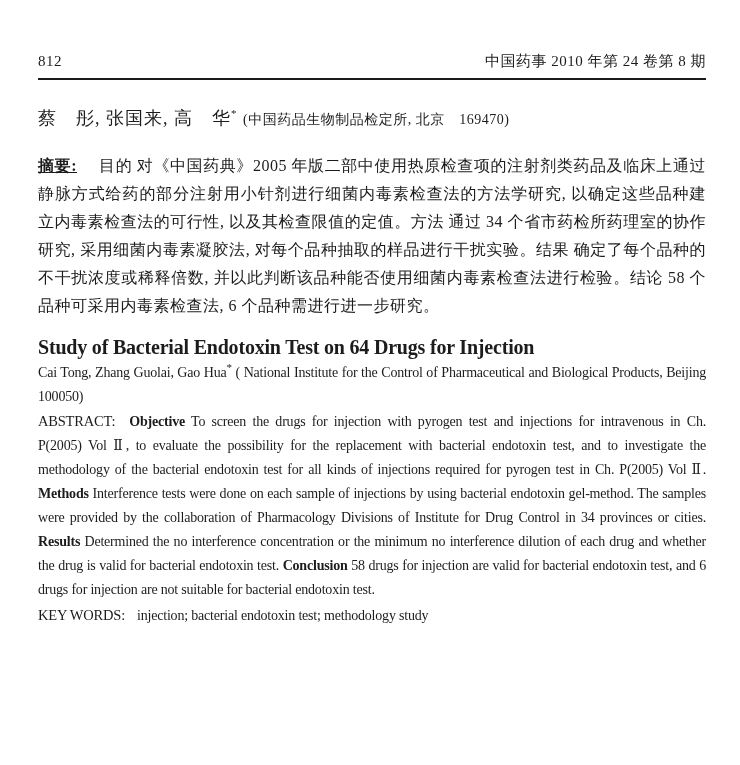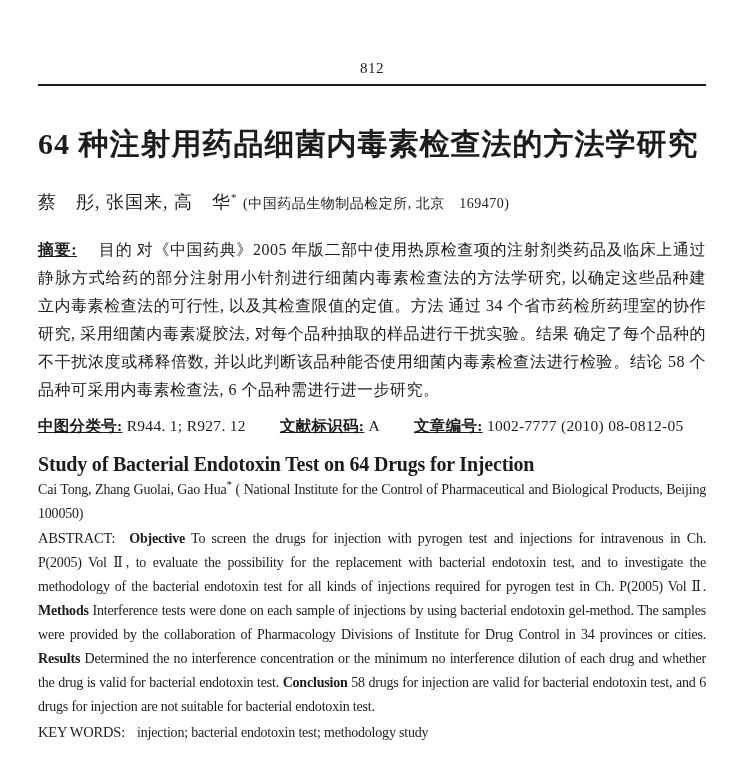--- a/index.html
+++ b/index.html
@@ -17,25 +17,24 @@
   .page {
     box-sizing: border-box;
     width: 740px;
     height: 765px;
     padding: 52px 34px 0 38px;
     overflow: hidden;
   }
   
   .running-head {
     display: flex;
-    justify-content: center;
+    justify-content: space-between;
     align-items: baseline;
     font-size: 15px;
     letter-spacing: 0.5px;
-    margin-top: 8px;
   }
   .head-rule {
     border-bottom: 2px solid #1a1a1a;
     margin-top: 7px;
   }
   
   .title-cn {
     margin-top: 38px;
     font-size: 30px;
     line-height: 40px;
@@ -135,32 +134,31 @@
   }
   p { margin: 0; }
 </style>
 </head>
 <body>
 
 <div class="page">
 
   <div class="running-head">
     <span>812</span>
+    <span>中国药事 2010 年第 24 卷第 8 期</span>
   </div>
   <div class="head-rule"></div>
 
-  <h1 class="title-cn">64 种注射用药品细菌内毒素检查法的方法学研究</h1>
 
   <p class="authors-cn"><span>蔡　彤, 张国来, 高　华</span><sup class="star">*</sup>
     <span class="affil">(中国药品生物制品检定所, 北京　169470)</span></p>
 
   <p class="abstract-cn"><span class="lbl lead-lbl">摘要:</span><span class="sec-lbl">目的</span> <span>对《中国药典》2005 年版二部中使用热原检查项的注射剂类药品及临床上通过静脉方式给药的部分注射用小针剂进行细菌内毒素检查法的方法学研究, 以确定这些品种建立内毒素检查法的可行性, 以及其检查限值的定值。</span><span class="sec-lbl">方法</span> <span>通过 34 个省市药检所药理室的协作研究, 采用细菌内毒素凝胶法, 对每个品种抽取的样品进行干扰实验。</span><span class="sec-lbl">结果</span> <span>确定了每个品种的不干扰浓度或稀释倍数, 并以此判断该品种能否使用细菌内毒素检查法进行检验。</span><span class="sec-lbl">结论</span> <span>58 个品种可采用内毒素检查法, 6 个品种需进行进一步研究。</span></p>
 
 
-  <p class="meta"><span class="group"><span class="lbl">中图分类号:</span> <span>R944. 1; R927. 12</span></span><span class="group"><span class="lbl">文献标识码:</span> <span>A</span></span><span class="group"><span class="lbl">文章编号:</span> <span>1002-7777 (2010) 08-0812-05</span></span></p>
 
   <div class="en-block">
     <p class="title-en">Study of Bacterial Endotoxin Test on 64 Drugs for Injection</p>
     <p class="authors-en"><span>Cai Tong, Zhang Guolai, Gao Hua</span><sup class="star">*</sup> <span>( National Institute for the Control of Pharmaceutical and Biological Products, Beijing 100050)</span></p>
     <p class="abstract-en"><span class="lbl">ABSTRACT:</span><span class="sec-lbl">Objective</span> <span>To screen the drugs for injection with pyrogen test and injections for intravenous in Ch. P(2005) Vol Ⅱ, to evaluate the possibility for the replacement with bacterial endotoxin test, and to investigate the methodology of the bacterial endotoxin test for all kinds of injections required for pyrogen test in Ch. P(2005) Vol Ⅱ.</span> <span class="sec-lbl">Methods</span> <span>Interference tests were done on each sample of injections by using bacterial endotoxin gel-method. The samples were provided by the collaboration of Pharmacology Divisions of Institute for Drug Control in 34 provinces or cities.</span> <span class="sec-lbl">Results</span> <span>Determined the no interference concentration or the minimum no interference dilution of each drug and whether the drug is valid for bacterial endotoxin test.</span> <span class="sec-lbl">Conclusion</span> <span>58 drugs for injection are valid for bacterial endotoxin test, and 6 drugs for injection are not suitable for bacterial endotoxin test.</span></p>
     <p class="kw-en"><span class="lbl">KEY WORDS:</span><span>injection; bacterial endotoxin test; methodology study</span></p>
   </div>
 
 </div>
 

